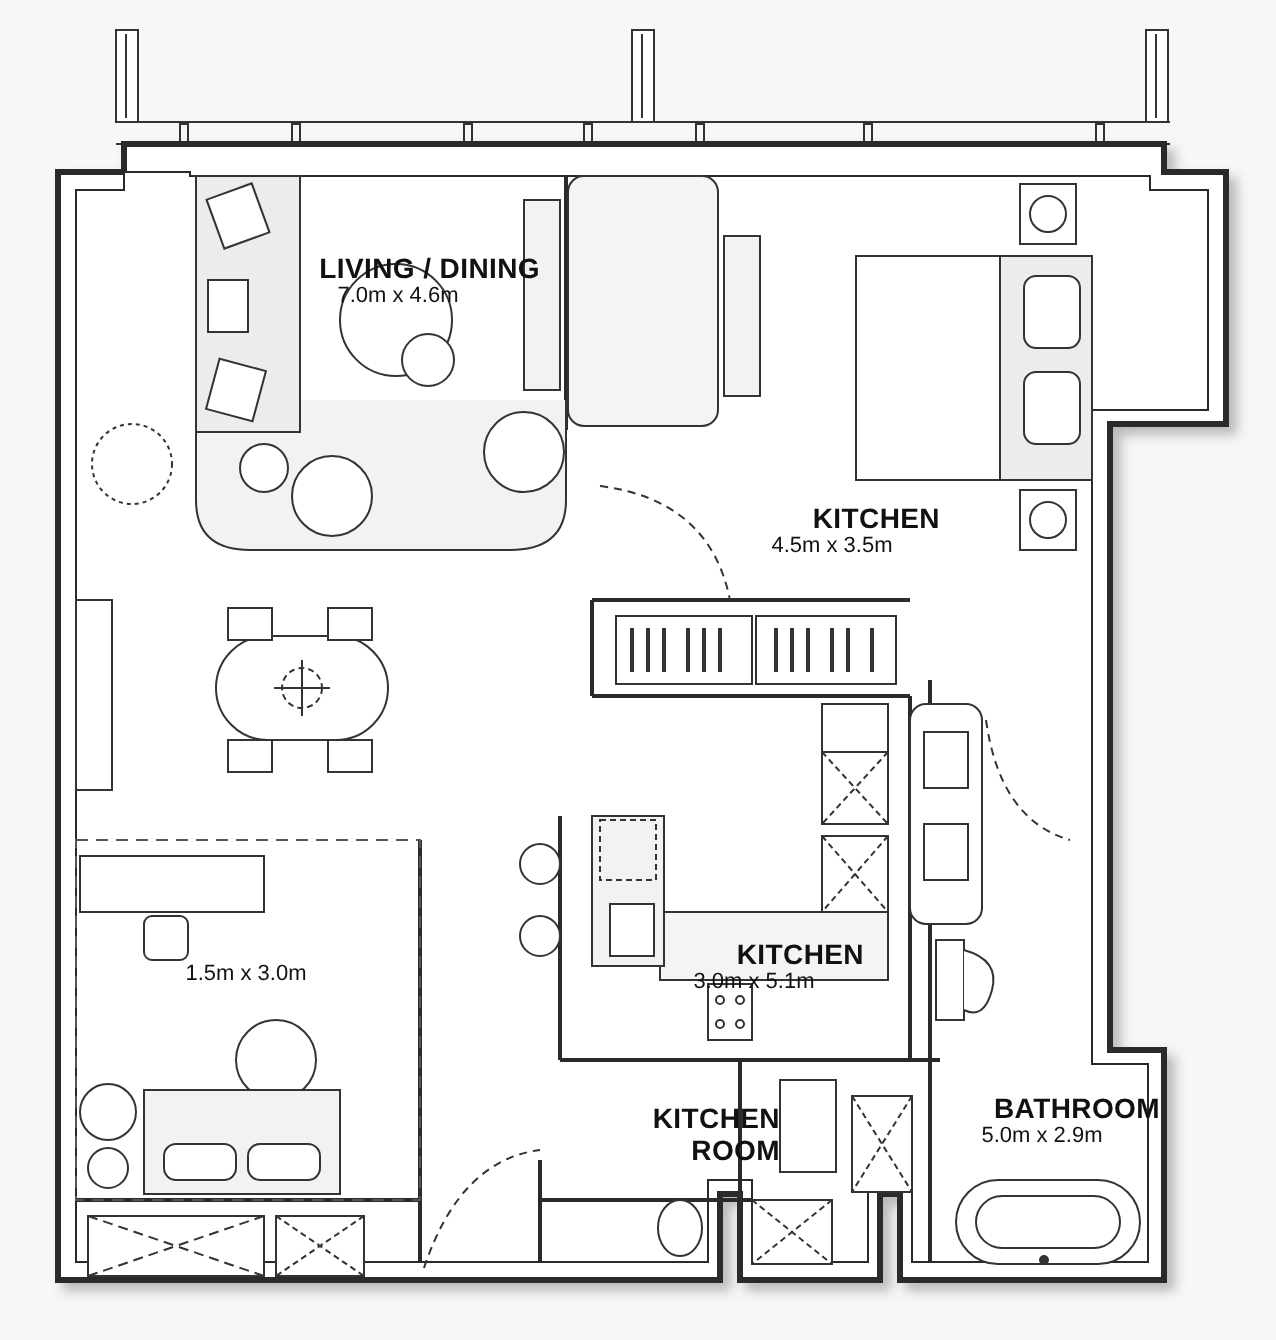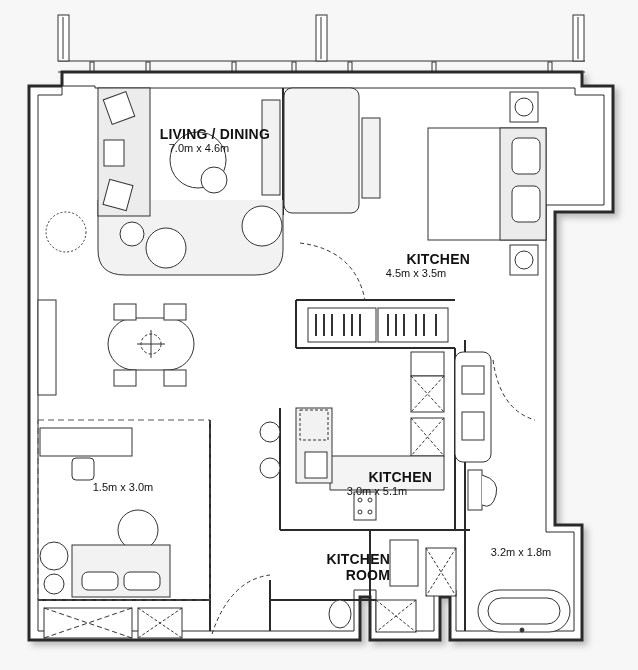--- a/index.html
+++ b/index.html
@@ -201,14 +201,15 @@
   <span class="room-dim">3.0m x 5.1m</span>
 </div>
 <div class="room-label" style="left:68px;top:481px;width:110px;">
   <span class="room-dim">1.5m x 3.0m</span>
 </div>
 <div class="room-label" style="left:290px;top:551px;width:100px;">
   <span class="room-name">KITCHEN</span>
   <span class="room-name">ROOM</span>
 </div>
 <div class="room-label" style="left:462px;top:546px;width:118px;">
-  <span class="room-dim">3.2m x 1.8m</span>
+  <span class="room-name">BATHROOM</span>
+  <span class="room-dim">5.0m x 2.9m</span>
 </div>
 
 </body></html>

